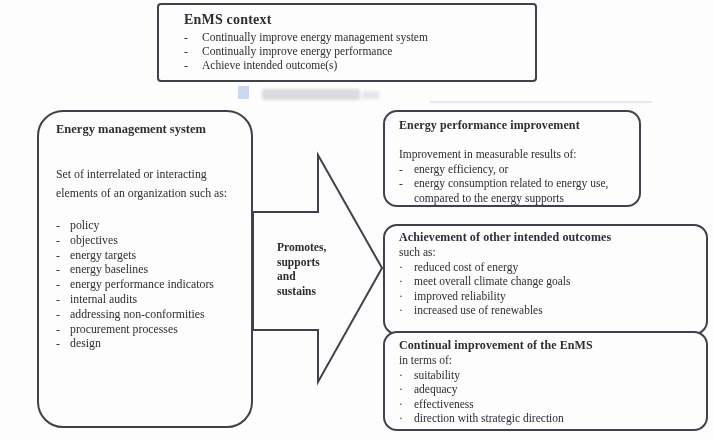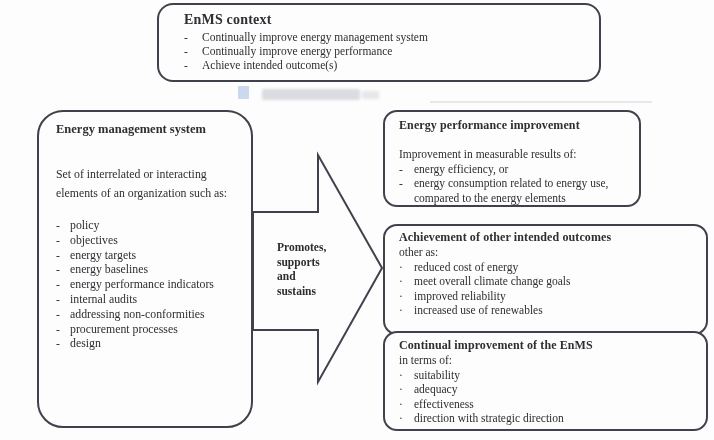--- a/index.html
+++ b/index.html
@@ -13,22 +13,22 @@
     overflow: hidden;
   }
   .box {
     position: absolute;
     background: #fdfdfd;
     border: 2px solid #41414d;
     box-sizing: border-box;
   }
   
   #top-box {
-    left: 157px; top: 3px; width: 444px; height: 79px;
-    border-radius: 16px;
+    left: 157px; top: 3px; width: 380px; height: 79px;
+    border-radius: 4px;
     padding: 7px 10px 0 25px;
   }
   .top-title { font-size: 14px; font-weight: bold; letter-spacing: .2px; }
   .top-items { margin-top: 2px; font-size: 11.5px; line-height: 14px; }
   
   .li { display: flex; }
   .li .dash { flex: none; }
   
   #left-box {
     left: 37px; top: 110px; width: 216px; height: 318px;
@@ -150,29 +150,29 @@
     <div class="rb-intro">Improvement in measurable results of:</div>
     <div class="rb-items">
       <div class="li">
         <span class="dash">-</span>
         <span>energy efficiency, or</span>
       </div>
       <div class="li">
         <span class="dash">-</span>
         <span>
           <span>energy consumption related to energy use,</span><br>
-          <span>compared to the energy elements</span>
+          <span>compared to the energy supports</span>
         </span>
       </div>
     </div>
   </div>
 
   <div class="box rbox" id="box-outcomes">
     <div class="rb-title">Achievement of other intended outcomes</div>
-    <div class="rb-intro">other as:</div>
+    <div class="rb-intro">such as:</div>
     <div class="rb-items">
       <div class="li">
         <span class="dash">·</span>
         <span>reduced cost of energy</span>
       </div>
       <div class="li">
         <span class="dash">·</span>
         <span>meet overall climate change goals</span>
       </div>
       <div class="li">

